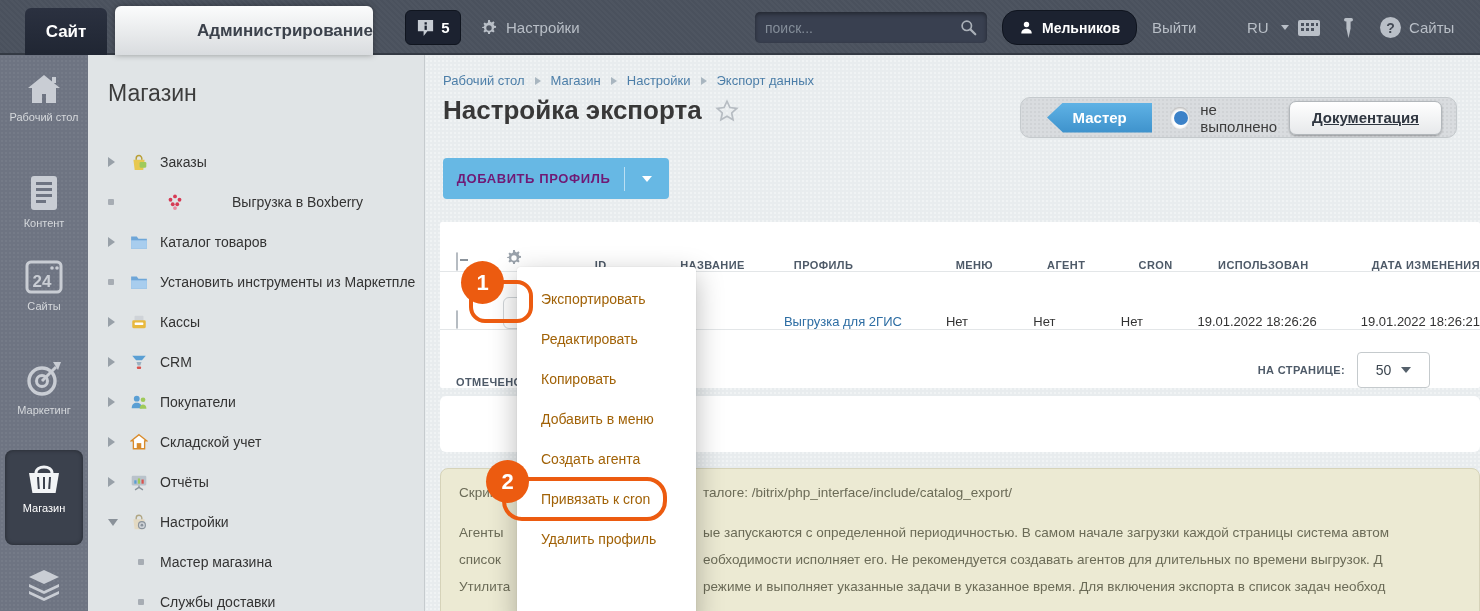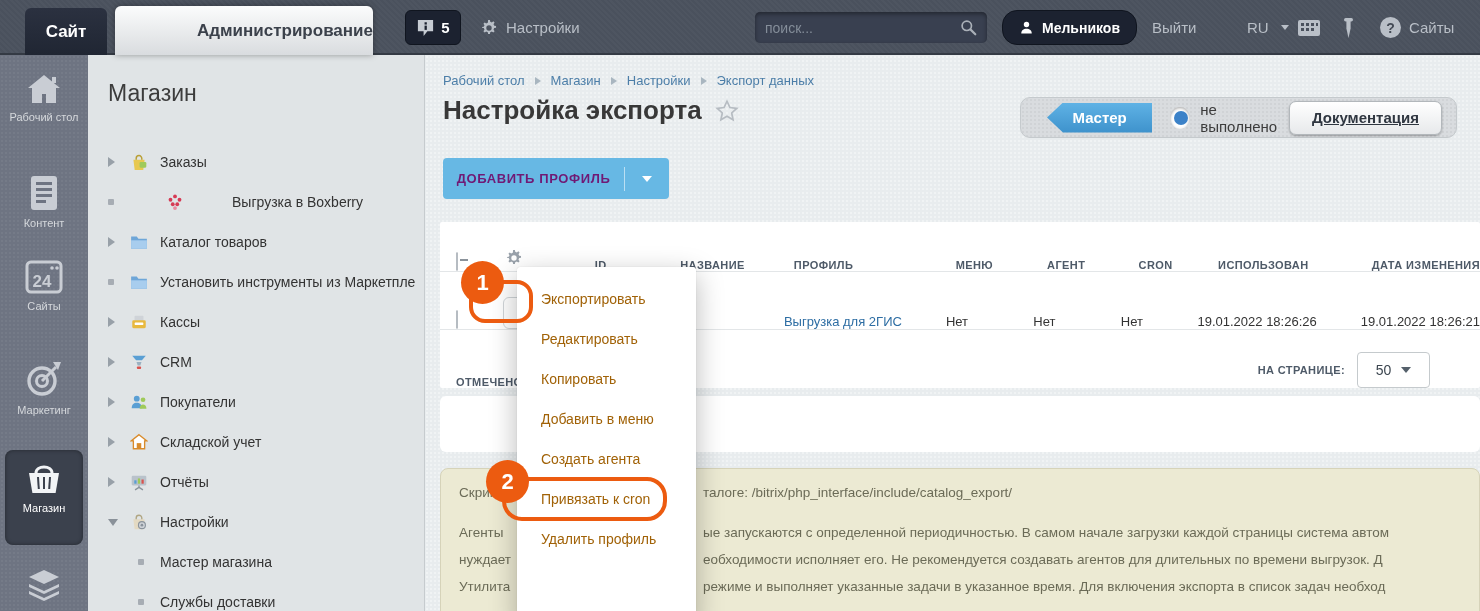--- a/index.html
+++ b/index.html
@@ -520,21 +520,21 @@
   <div class="infobox">
     <div class="info-line" style="top:16px;">
       <span class="pre">Скрипт</span>
       <span class="suf">талоге: /bitrix/php_interface/include/catalog_export/</span>
     </div>
     <div class="info-line" style="top:56px;">
       <span class="pre">Агенты</span>
       <span class="suf">ые запускаются с определенной периодичностью. В самом начале загрузки каждой страницы система автом</span>
     </div>
     <div class="info-line" style="top:83px;">
-      <span class="pre">нуждает</span>
+      <span class="pre">список</span>
       <span class="suf">еобходимости исполняет его. Не рекомендуется создавать агентов для длительных по времени выгрузок. Д</span>
     </div>
     <div class="info-line" style="top:110px;">
       <span class="pre">Утилита</span>
       <span class="suf">режиме и выполняет указанные задачи в указанное время. Для включения экспорта в список задач необход</span>
     </div>
   </div>
 
   <div class="ctx-menu">
     <div class="ctx-item">Экспортировать</div>

